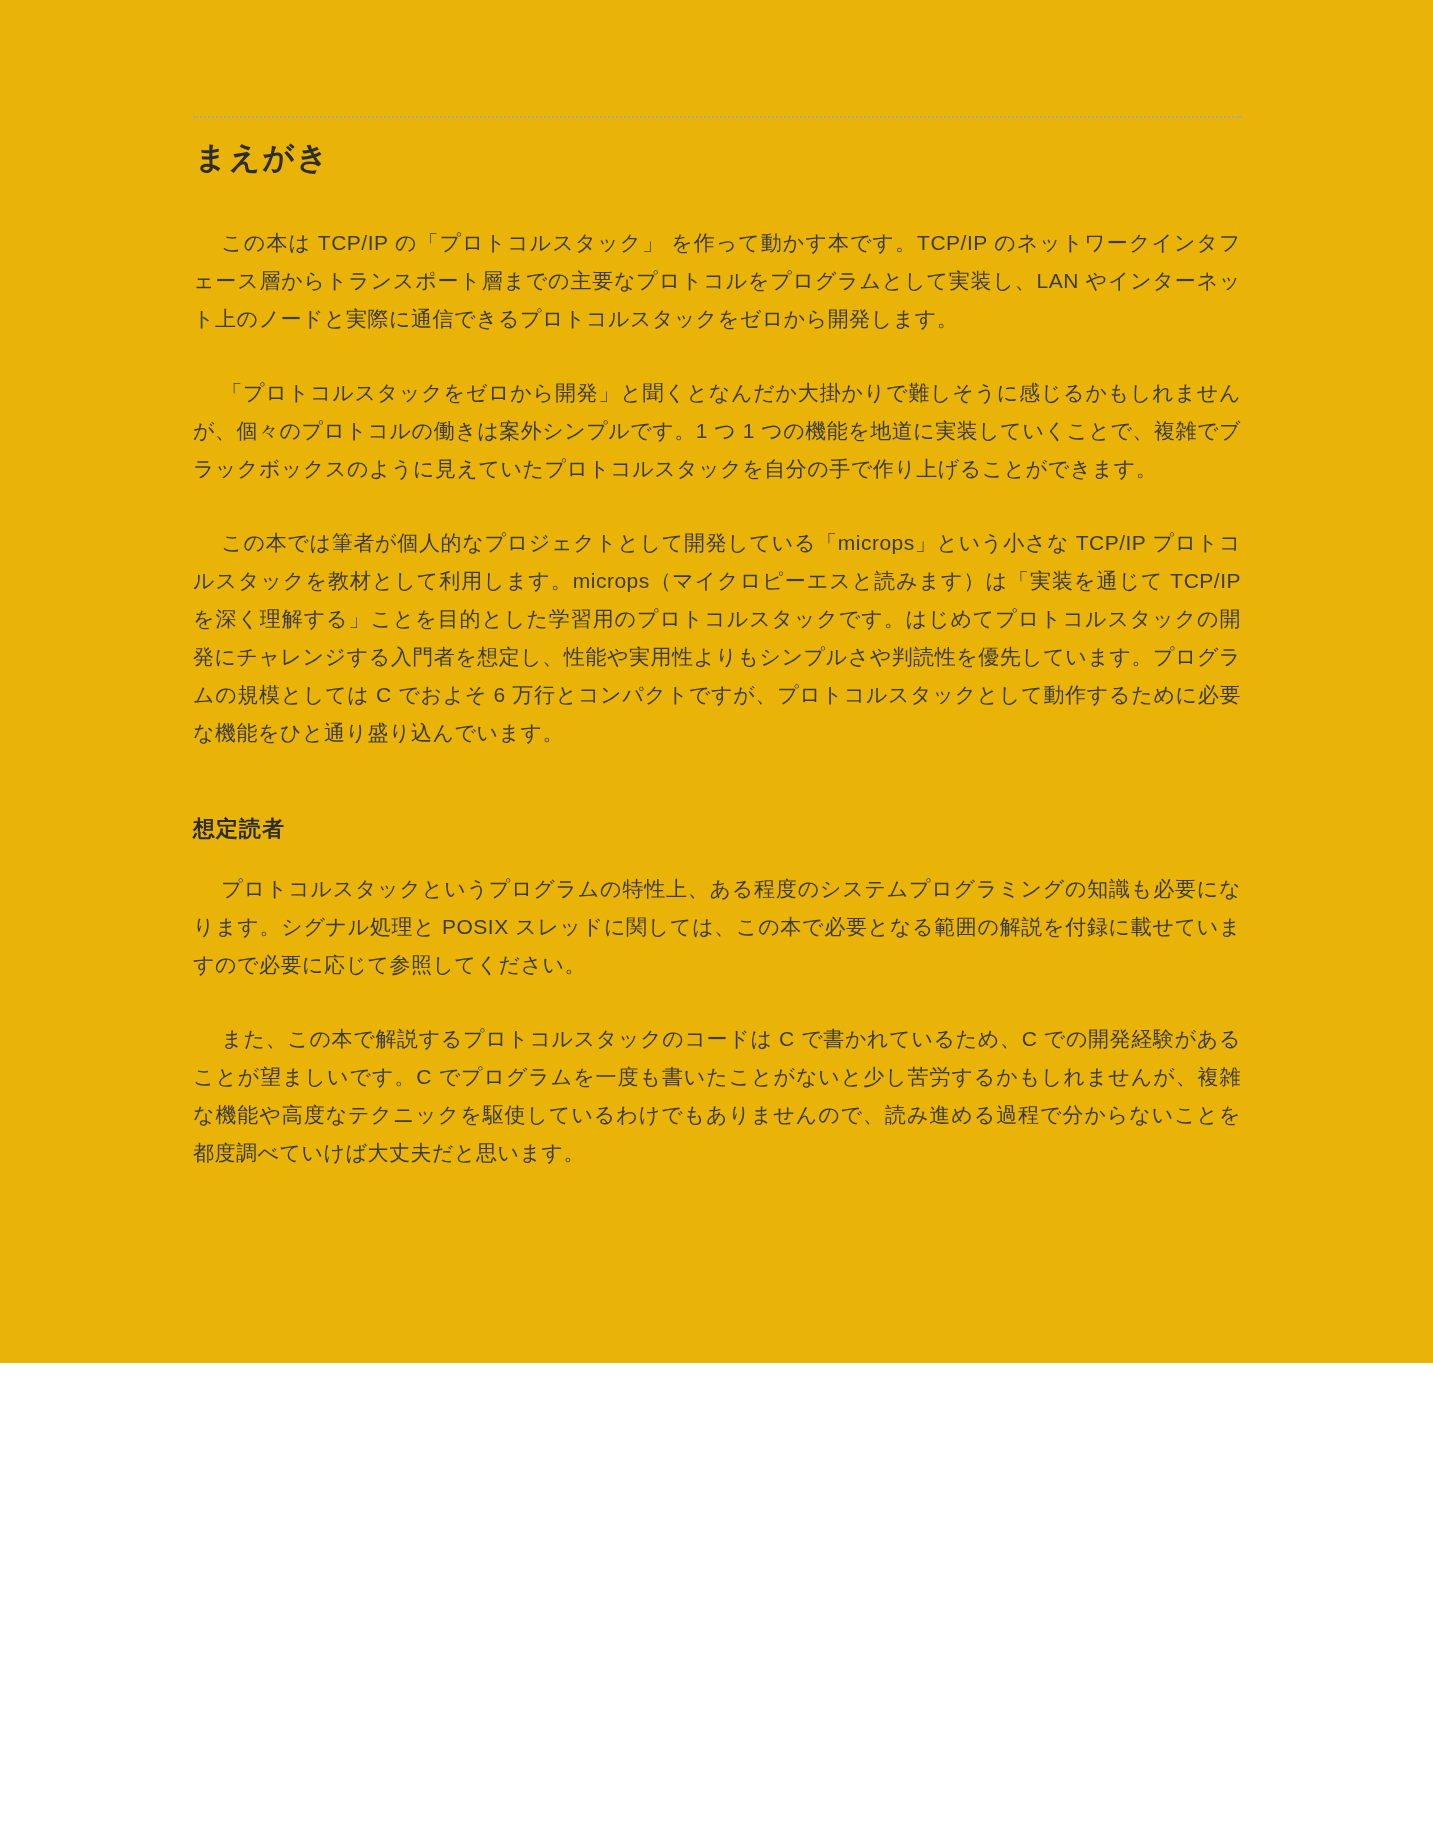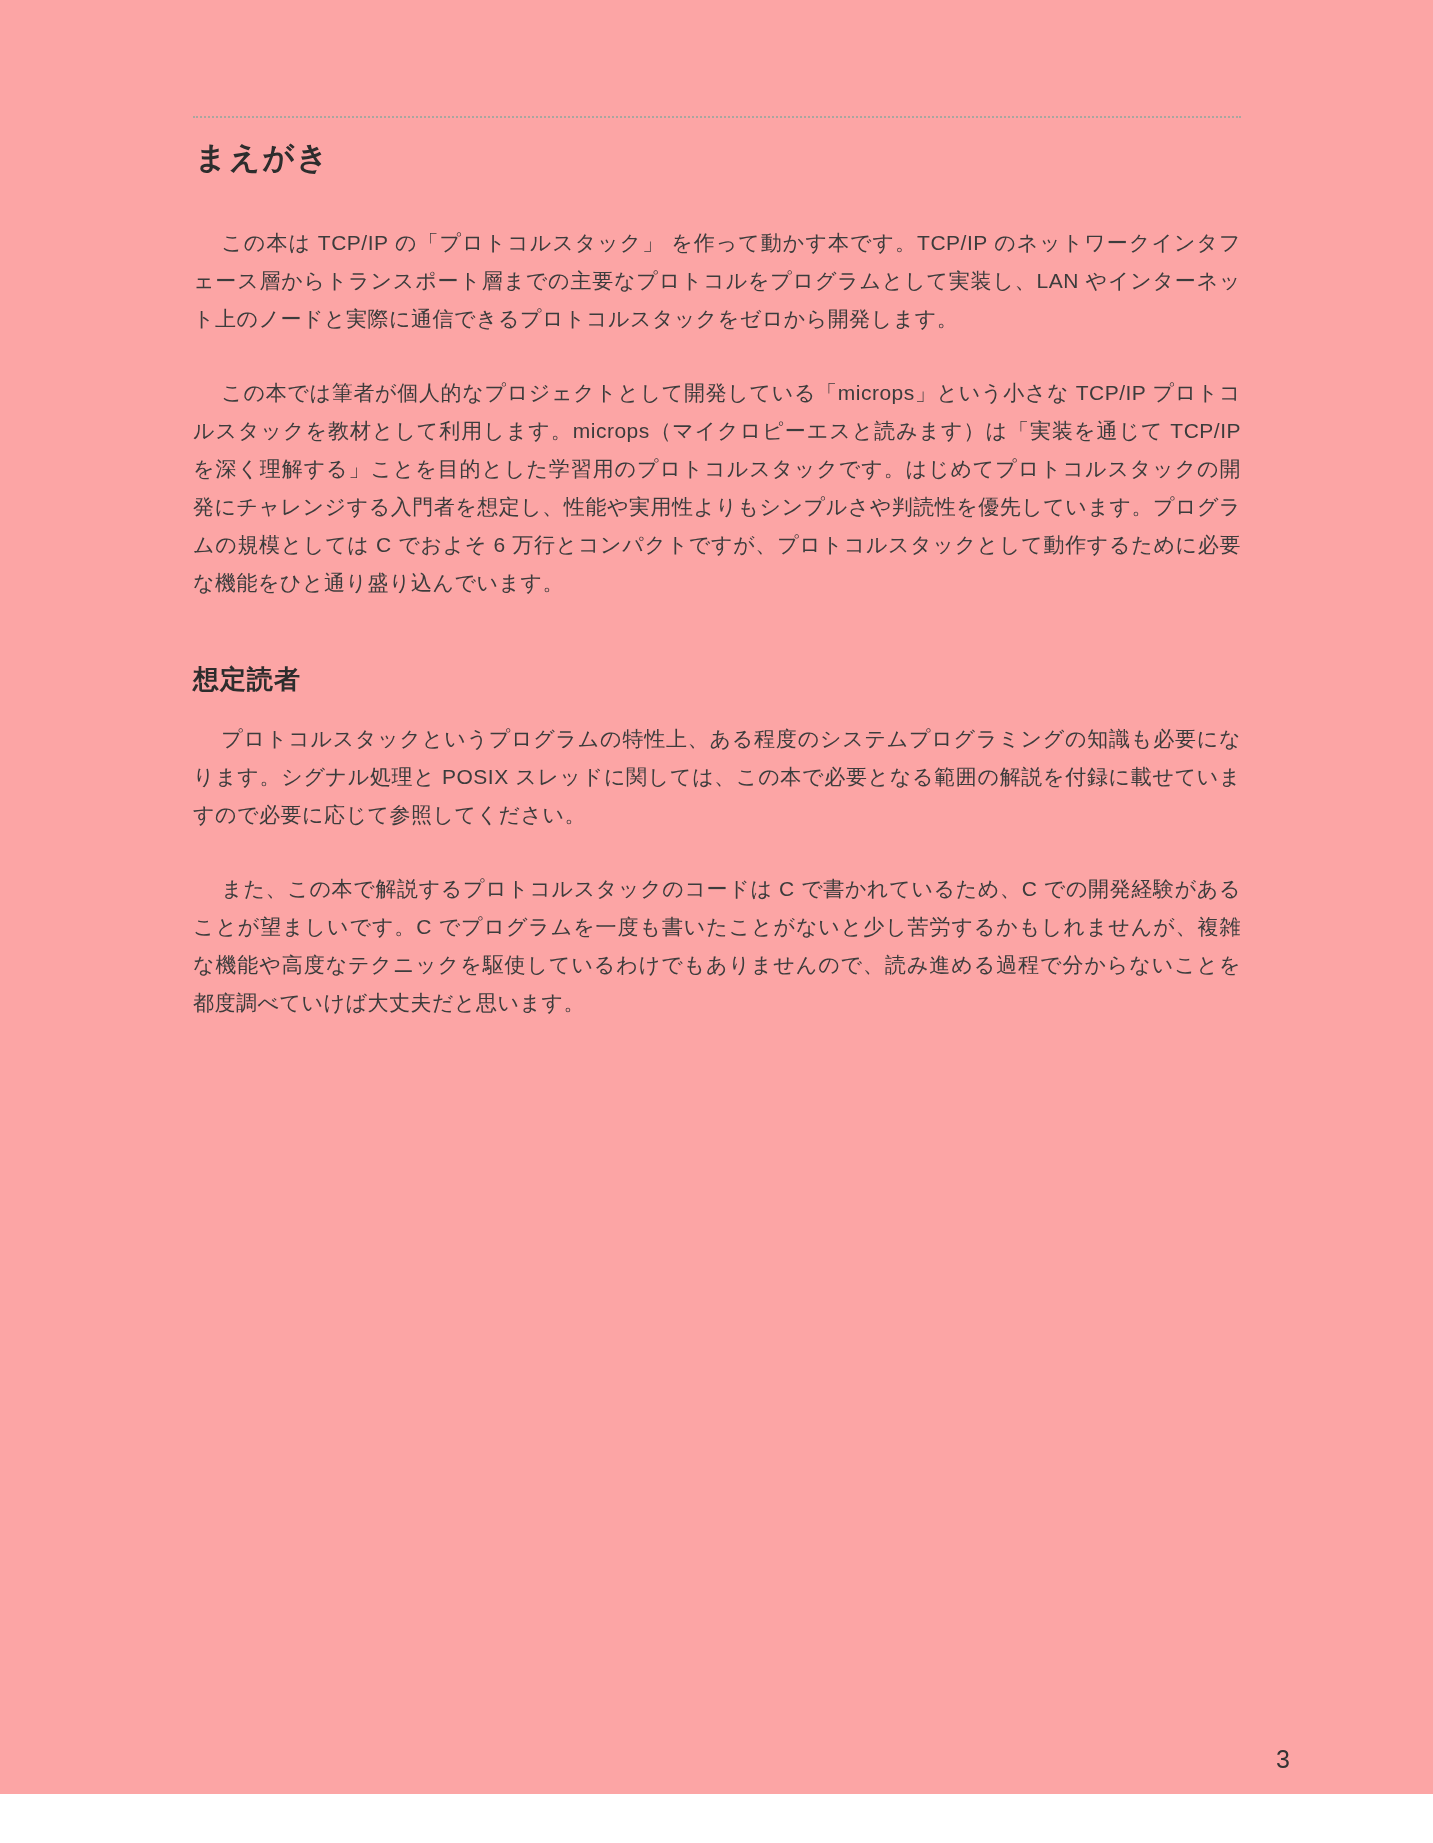--- a/index.html
+++ b/index.html
@@ -9,22 +9,22 @@
   }
   body {
     width: 1433px;
     height: 1843px;
     font-family: "Liberation Sans", sans-serif;
     color: #3c3c3c;
   }
   .page {
     position: relative;
     width: 1433px;
-    height: 1794px;
-    background: #fca5a5;
+    height: 1363px;
+    background: #eab308;
     overflow: hidden;
   }
   .content {
     position: absolute;
     left: 193px;
     top: 0;
     width: 1048px;
   }
   .top-rule {
     margin-top: 116px;
@@ -44,21 +44,21 @@
     font-size: 21px;
     line-height: 38px;
     text-align: justify;
     text-indent: 1.35em;
     color: #3c3c3c;
     letter-spacing: 0.5px;
   }
   .par-first { }
   .section-heading {
     margin: 60px 0 24px 0;
-    font-size: 26px;
+    font-size: 22px;
     line-height: 34px;
     font-weight: bold;
     color: #2d2d2d;
     letter-spacing: 1px;
   }
   .page-number {
     position: absolute;
     left: 1276px;
     top: 1744px;
     font-size: 25px;
@@ -70,20 +70,21 @@
 <body>
 
 <div class="page">
   <div class="content">
     <div class="top-rule"></div>
 
     <h1 class="doc-title">まえがき</h1>
 
     <p class="body-par par-first">この本は TCP/IP の「プロトコルスタック」 を作って動かす本です。TCP/IP のネットワークインタフェース層からトランスポート層までの主要なプロトコルをプログラムとして実装し、LAN やインターネット上のノードと実際に通信できるプロトコルスタックをゼロから開発します。</p>
 
+    <p class="body-par">「プロトコルスタックをゼロから開発」と聞くとなんだか大掛かりで難しそうに感じるかもしれませんが、個々のプロトコルの働きは案外シンプルです。1 つ 1 つの機能を地道に実装していくことで、複雑でブラックボックスのように見えていたプロトコルスタックを自分の手で作り上げることができます。</p>
 
     <p class="body-par">この本では筆者が個人的なプロジェクトとして開発している「microps」という小さな TCP/IP プロトコルスタックを教材として利用します。microps（マイクロピーエスと読みます）は「実装を通じて TCP/IP を深く理解する」ことを目的とした学習用のプロトコルスタックです。はじめてプロトコルスタックの開発にチャレンジする入門者を想定し、性能や実用性よりもシンプルさや判読性を優先しています。プログラムの規模としては C でおよそ 6 万行とコンパクトですが、プロトコルスタックとして動作するために必要な機能をひと通り盛り込んでいます。</p>
 
 
     <h2 class="section-heading">想定読者</h2>
 
 
     <p class="body-par">プロトコルスタックというプログラムの特性上、ある程度のシステムプログラミングの知識も必要になります。シグナル処理と POSIX スレッドに関しては、この本で必要となる範囲の解説を付録に載せていますので必要に応じて参照してください。</p>
 
     <p class="body-par">また、この本で解説するプロトコルスタックのコードは C で書かれているため、C での開発経験があることが望ましいです。C でプログラムを一度も書いたことがないと少し苦労するかもしれませんが、複雑な機能や高度なテクニックを駆使しているわけでもありませんので、読み進める過程で分からないことを都度調べていけば大丈夫だと思います。</p>

